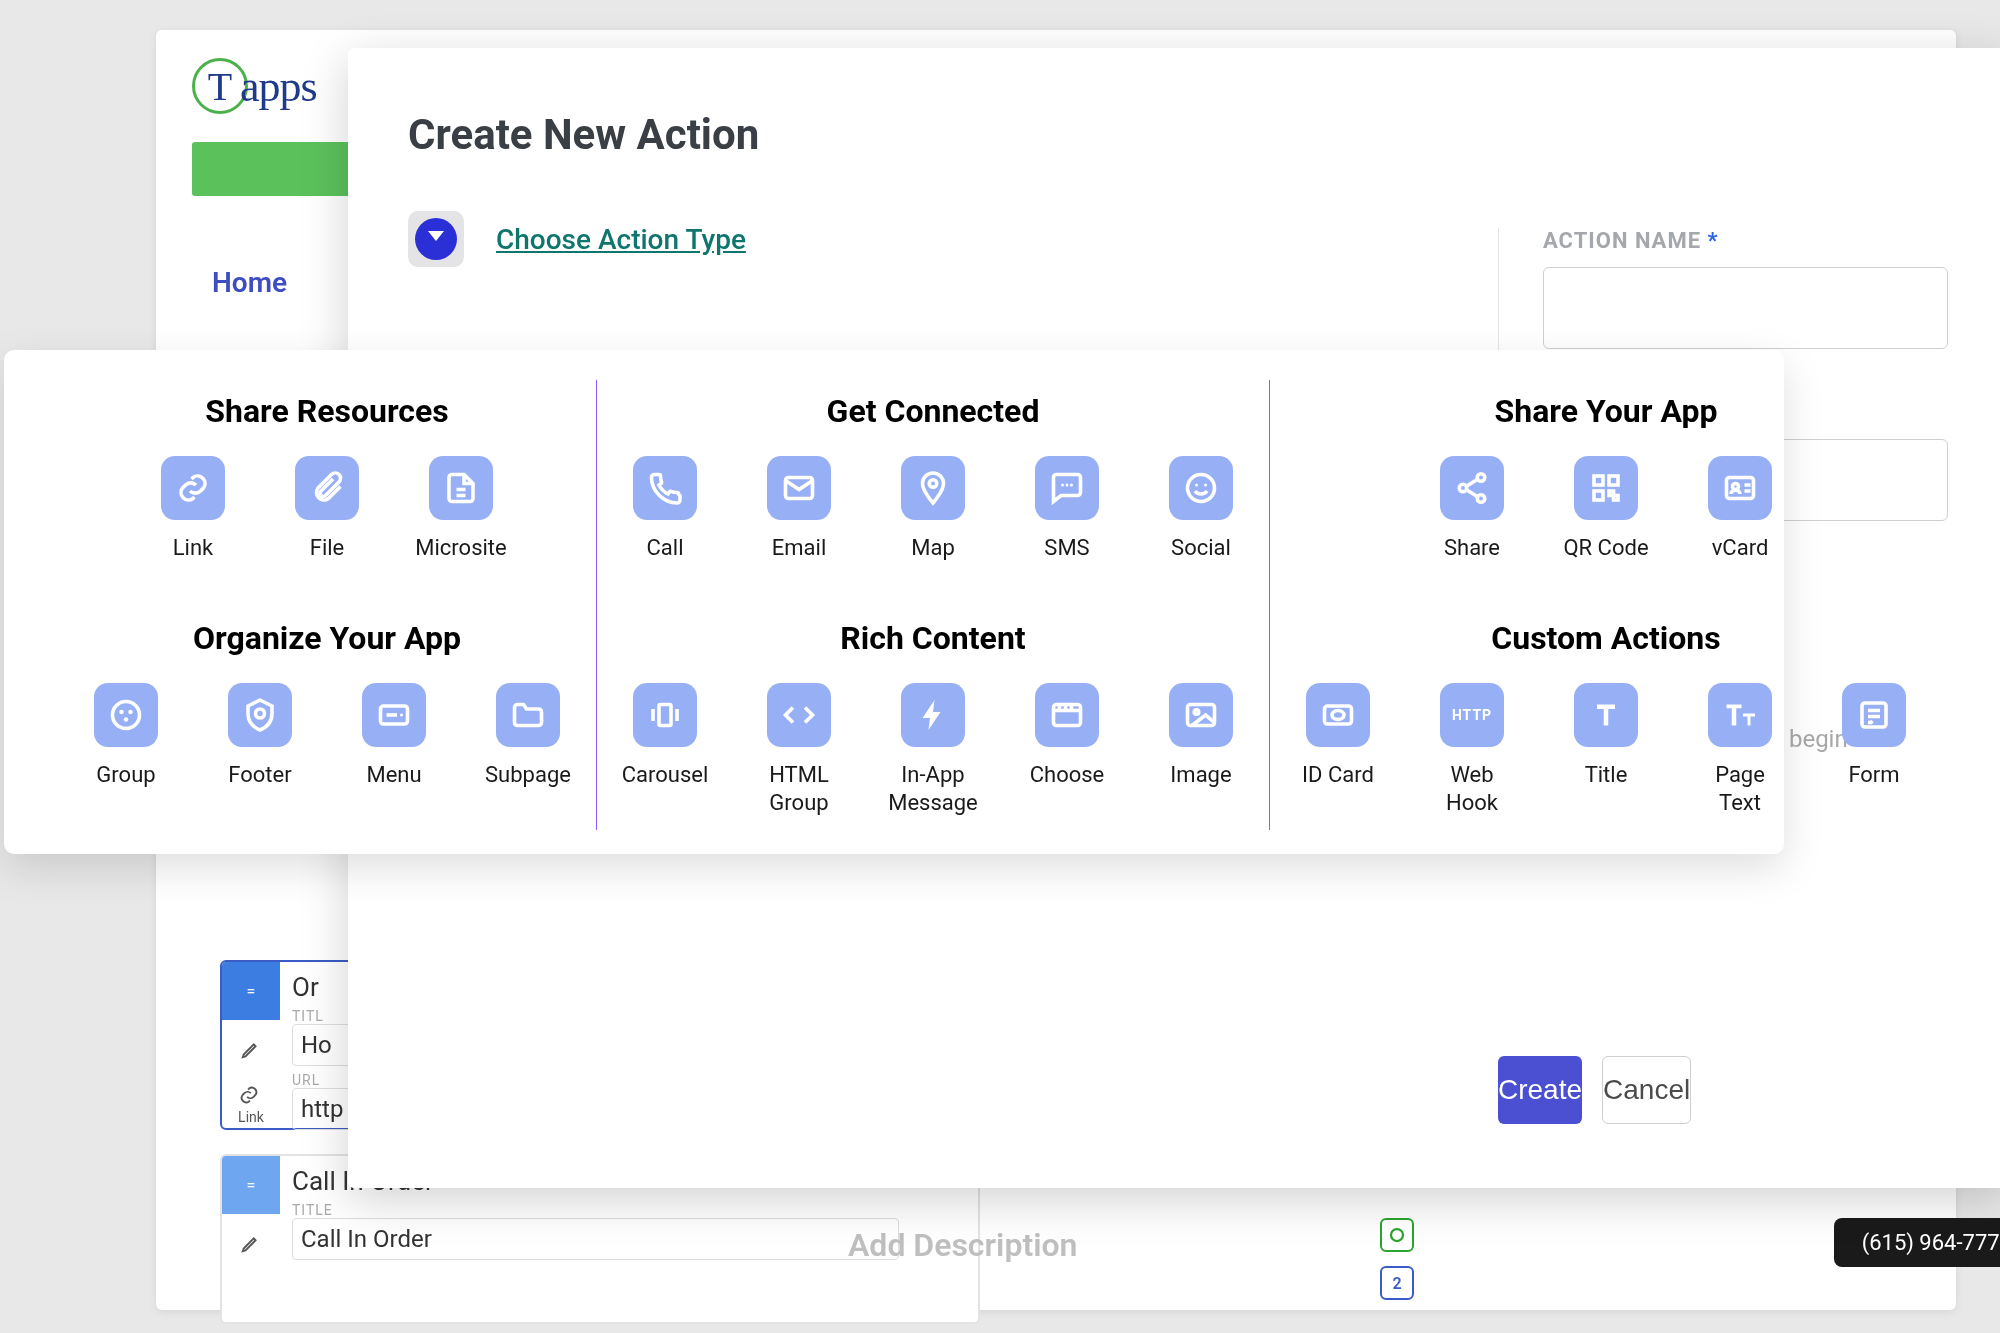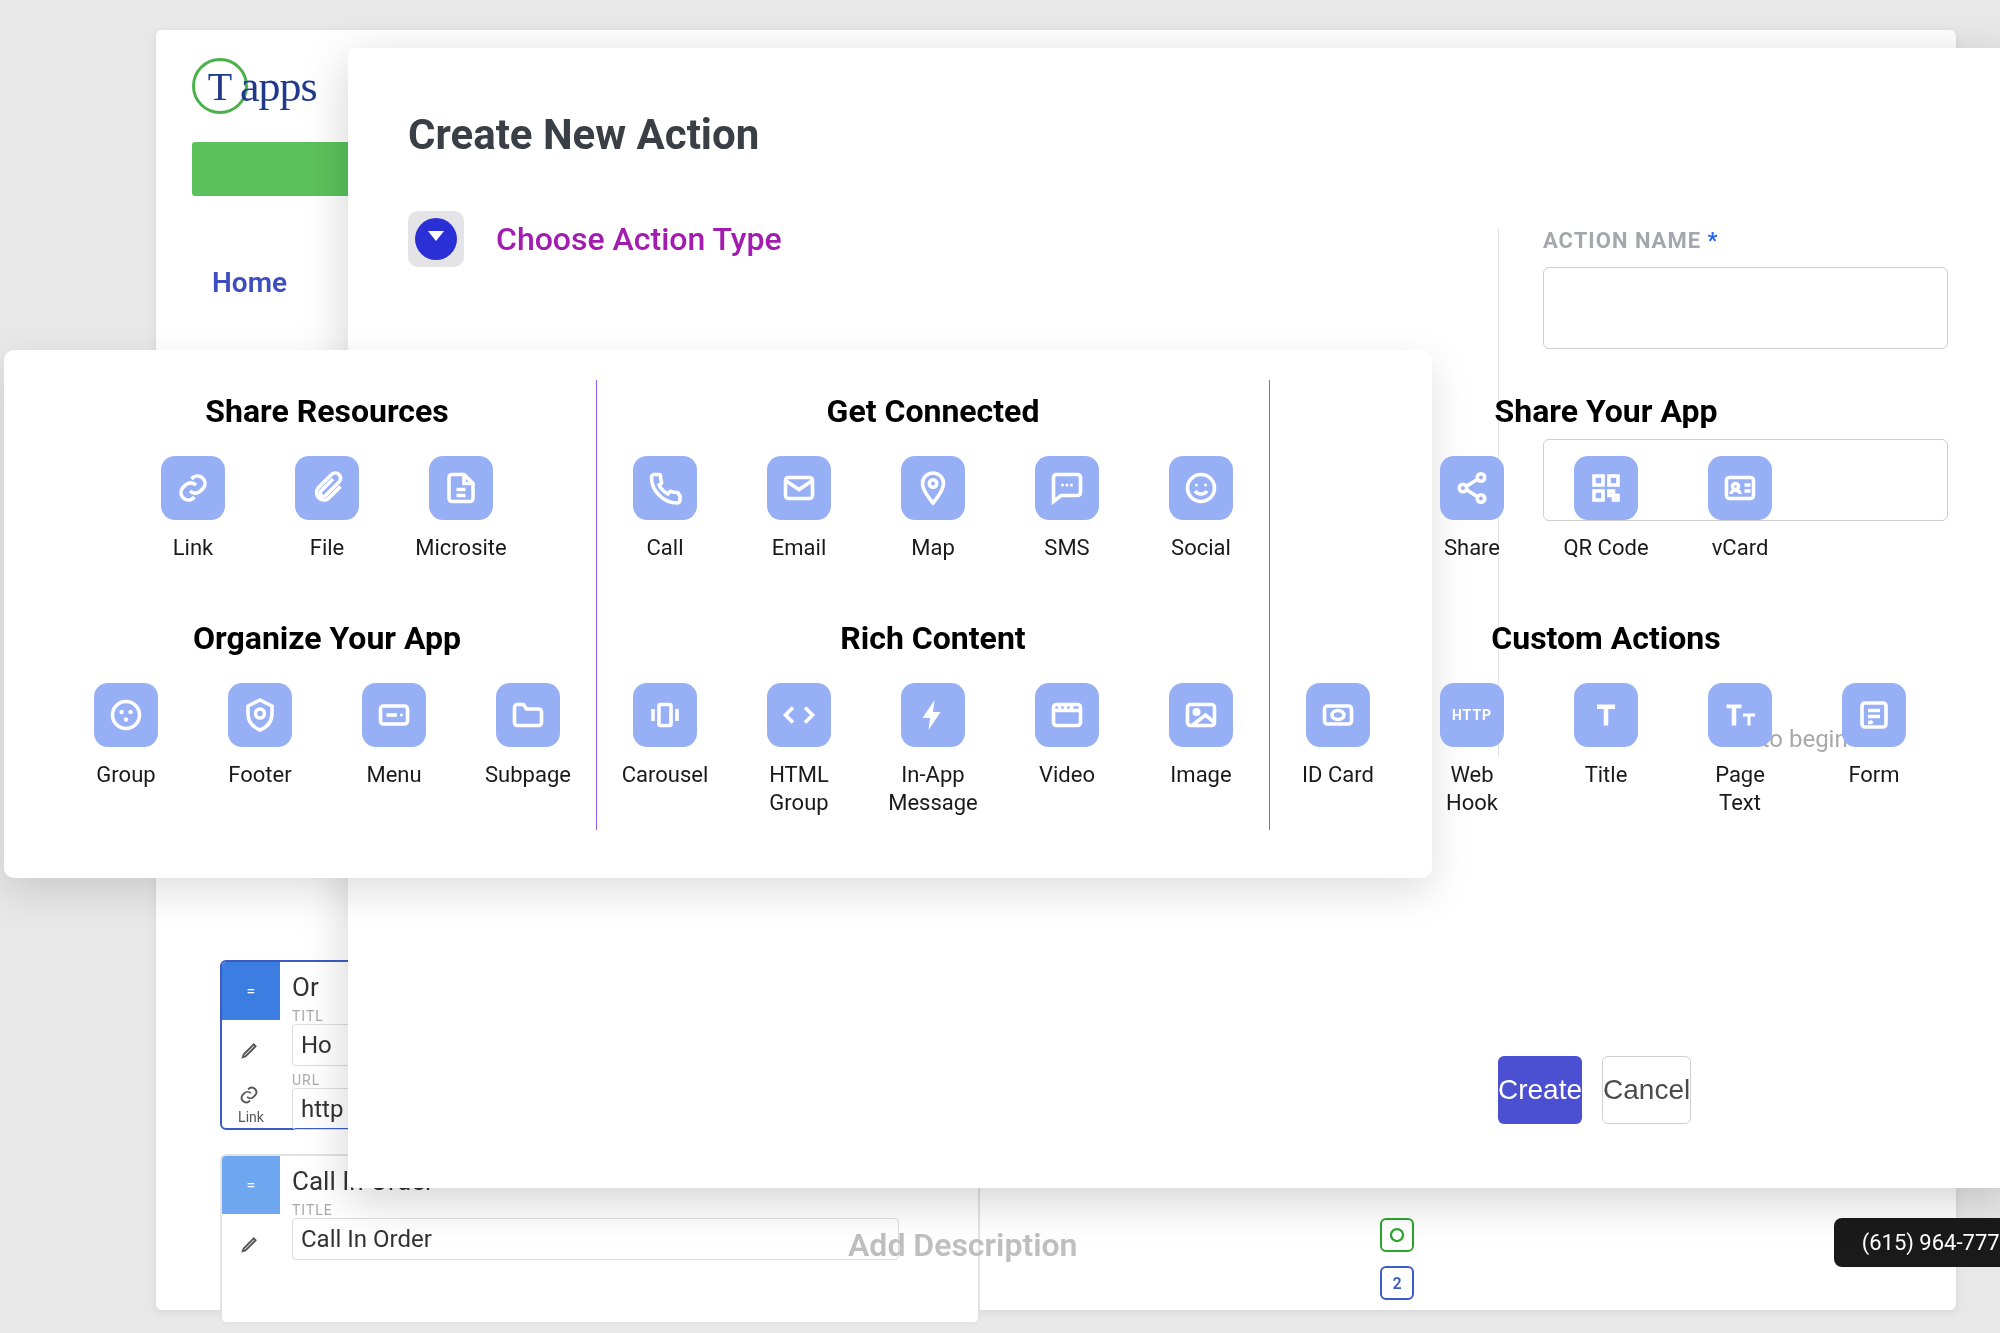--- a/index.html
+++ b/index.html
@@ -105,23 +105,24 @@
       content:'';
       position:absolute;
       left:50%;
       top:42%;
       transform:translate(-50%,-50%);
       border-left:8px solid transparent;
       border-right:8px solid transparent;
       border-top:10px solid #fff;
     }
     .choose-label {
-      font-size: 32px;
-      color:#a21caf;
+      font-size: 28px;
+      color:#0f766e;
       font-weight:500;
+      text-decoration:underline;
     }
     
     .rhs {
       position:absolute;
       right: 60px;
       top: 180px;
       width: 450px;
       border-left: 1px solid #e4e4e4;
       padding-left: 44px;
     }
@@ -173,25 +174,25 @@
     .btn-secondary {
       background:#fff;
       color:#4b4b4b;
       border:1px solid #cfcfcf;
     }
     
     .picker {
       position:absolute;
       left: 4px;
       top: 350px;
-      width: 1428px;
+      width: 1780px;
       background:#fff;
       border-radius: 10px;
       box-shadow: 0 14px 40px rgba(0,0,0,.13);
-      padding: 30px 54px 48px;
+      padding: 30px 54px 24px;
       display:grid;
       grid-template-columns: 1fr 1fr 1fr;
       column-gap: 0;
     }
     .picker-col {
       padding: 12px 20px;
     }
     .picker-col + .picker-col {
       border-left: 1px solid #8b5cf6;
     }
@@ -537,21 +538,21 @@
             </div>
           <div class="tile-label">In-App Message</div>
         </div>
         <div class="tile">
           <div class="tile-icon">
               <svg viewBox="0 0 24 24">
                 <rect x="3" y="5" width="18" height="14" rx="2"></rect>
                 <path d="M3 9h18M7 5v4M11 5v4M15 5v4"></path>
               </svg>
             </div>
-          <div class="tile-label">Video</div>
+          <div class="tile-label">Choose</div>
         </div>
         <div class="tile">
           <div class="tile-icon">
               <svg viewBox="0 0 24 24">
                 <rect x="3" y="5" width="18" height="14" rx="2"></rect>
                 <circle cx="9" cy="10" r="1.5"></circle>
                 <path d="M21 17l-6-5-9 7"></path>
               </svg>
             </div>
           <div class="tile-label">Image</div>

